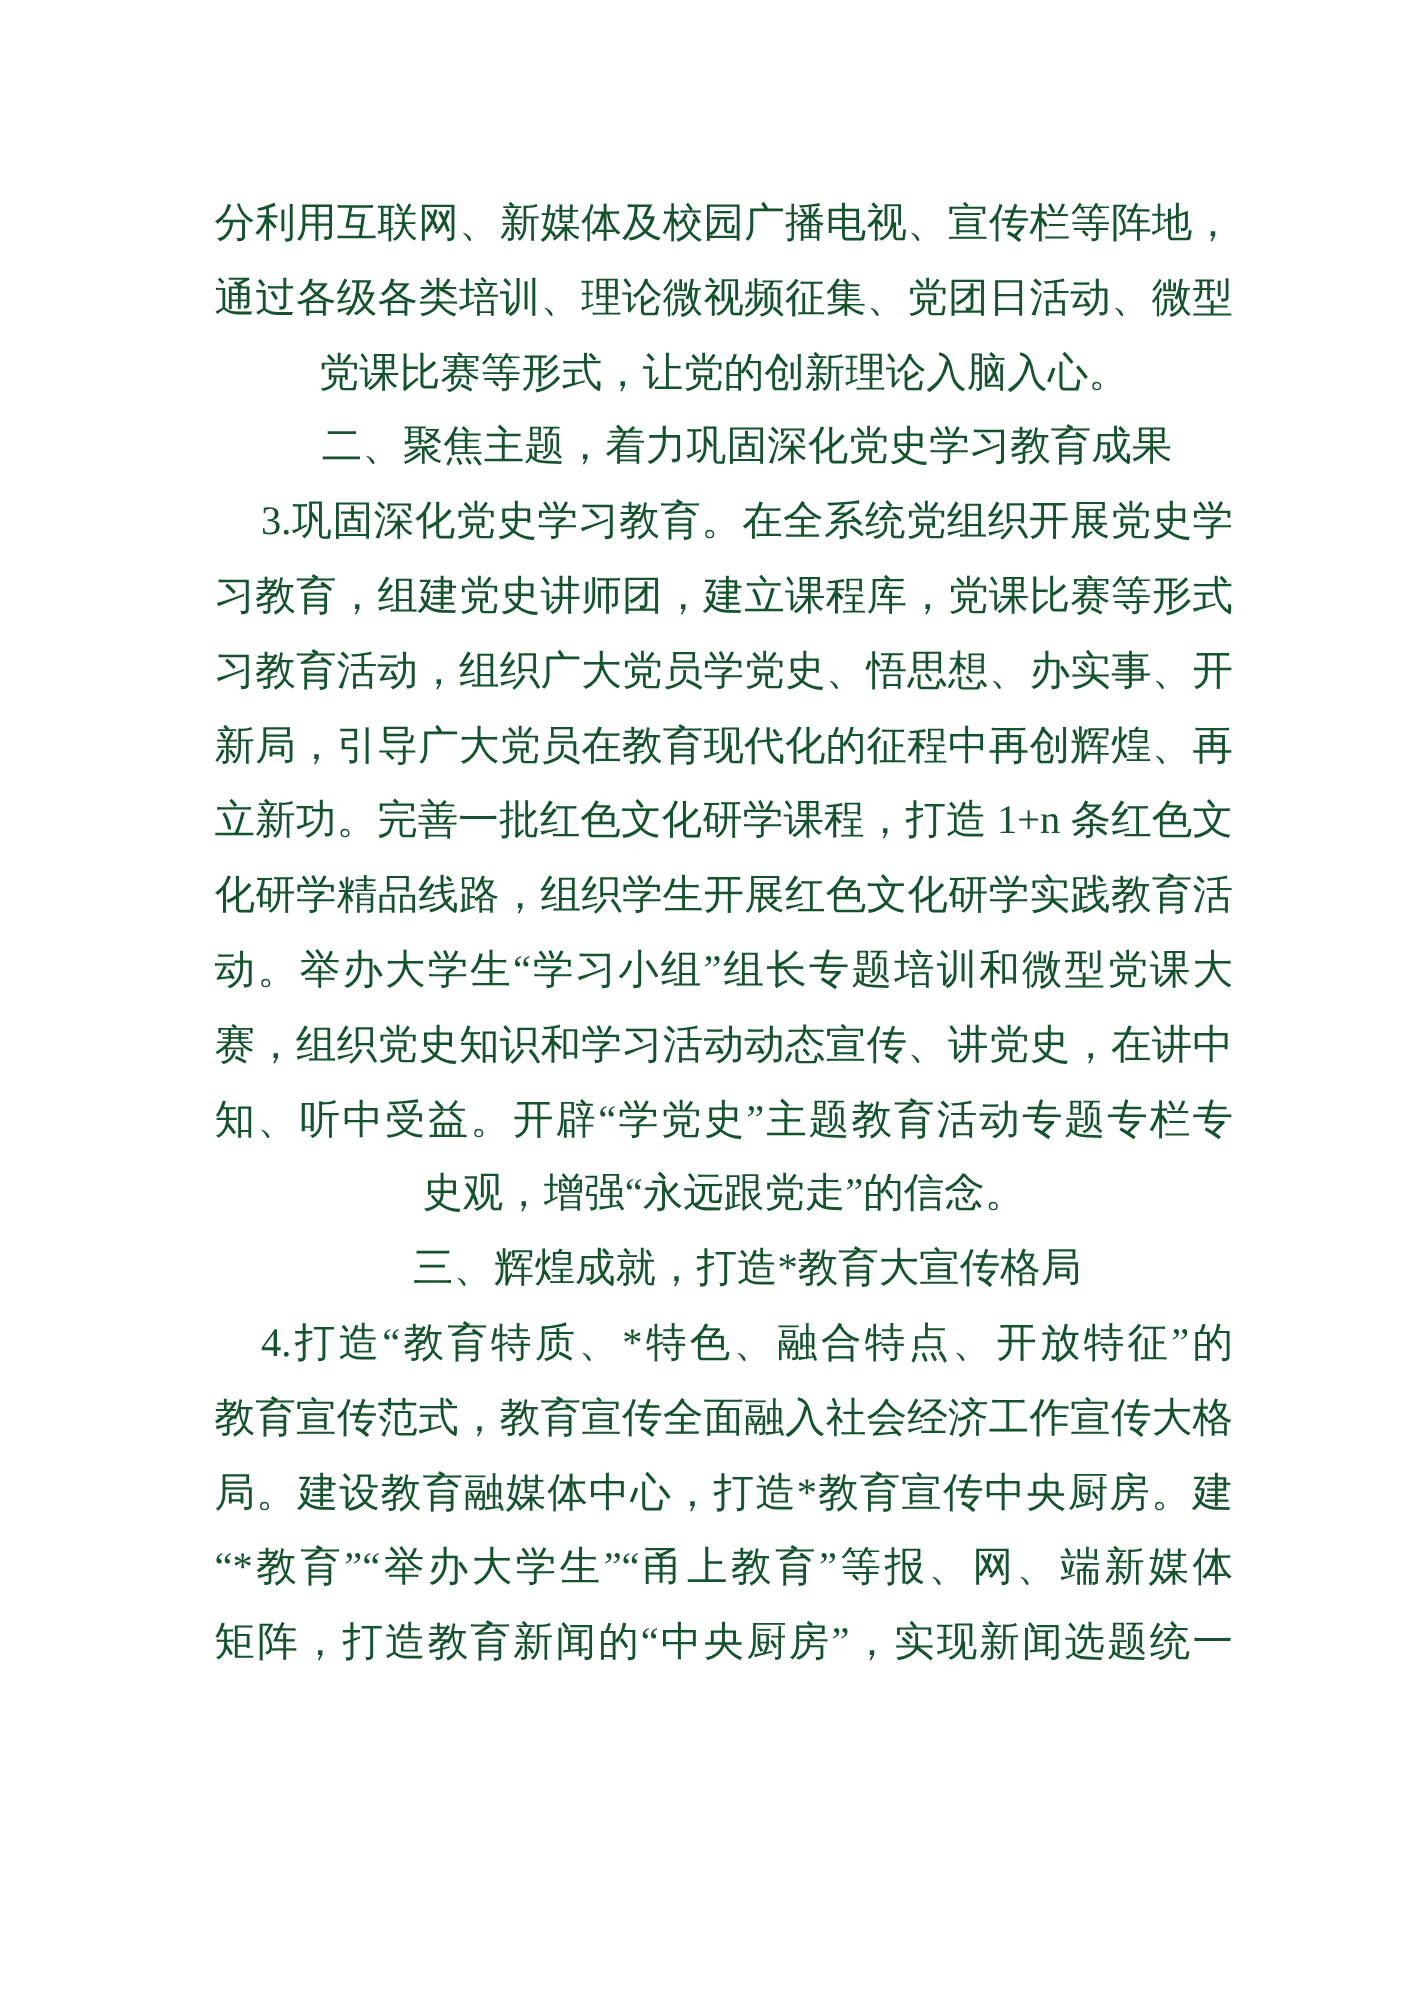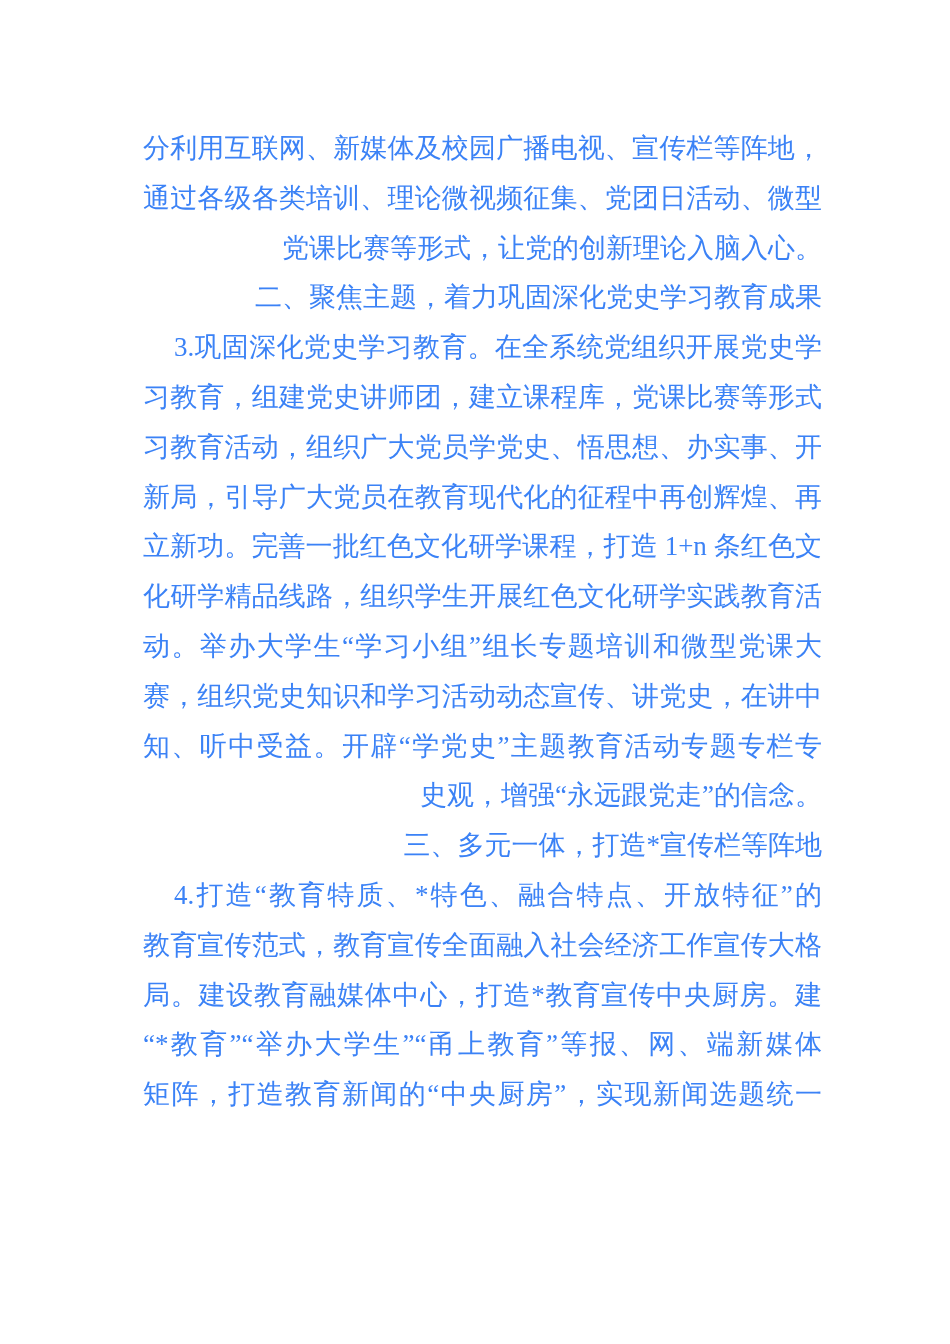--- a/index.html
+++ b/index.html
@@ -15,27 +15,27 @@
     overflow: hidden;
   }
   .doc-body {
     position: absolute;
     left: 143px;
     top: 124px;
     width: 679px;
     font-family: "Liberation Serif", "DejaVu Serif", serif;
     font-size: 27px;
     line-height: 49.8px;
-    color: #3b82f6;
+    color: #14532d;
     font-weight: 400;
   }
   .line {
     height: 49.8px;
     overflow: hidden;
-    text-align: right;
+    text-align: center;
     white-space: normal;
   }
   .line.fill {
     text-align: justify;
     text-align-last: justify;
   }
   .line.indent {
     text-indent: 31px;
   }
 </style>
@@ -51,20 +51,20 @@
       <div class="line indent fill">3.巩固深化党史学习教育。在全系统党组织开展党史学</div>
       <div class="line fill">习教育，组建党史讲师团，建立课程库，党课比赛等形式</div>
       <div class="line fill">习教育活动，组织广大党员学党史、悟思想、办实事、开</div>
       <div class="line fill">新局，引导广大党员在教育现代化的征程中再创辉煌、再</div>
       <div class="line fill">立新功。完善一批红色文化研学课程，打造 1+n 条红色文</div>
       <div class="line fill">化研学精品线路，组织学生开展红色文化研学实践教育活</div>
       <div class="line fill">动。举办大学生“学习小组”组长专题培训和微型党课大</div>
       <div class="line fill">赛，组织党史知识和学习活动动态宣传、讲党史，在讲中增</div>
       <div class="line fill">知、听中受益。开辟“学党史”主题教育活动专题专栏专</div>
       <div class="line">史观，增强“永远跟党走”的信念。</div>
-      <div class="line indent">三、多元一体，打造*宣传栏等阵地</div>
+      <div class="line indent">三、辉煌成就，打造*教育大宣传格局</div>
       <div class="line indent fill">4.打造“教育特质、*特色、融合特点、开放特征”的</div>
       <div class="line fill">教育宣传范式，教育宣传全面融入社会经济工作宣传大格</div>
       <div class="line fill">局。建设教育融媒体中心，打造*教育宣传中央厨房。建设</div>
       <div class="line fill">“*教育”“举办大学生”“甬上教育”等报、网、端新媒体</div>
       <div class="line fill">矩阵，打造教育新闻的“中央厨房”，实现新闻选题统一</div>
     </div>
 </div>
 
 </body></html>

